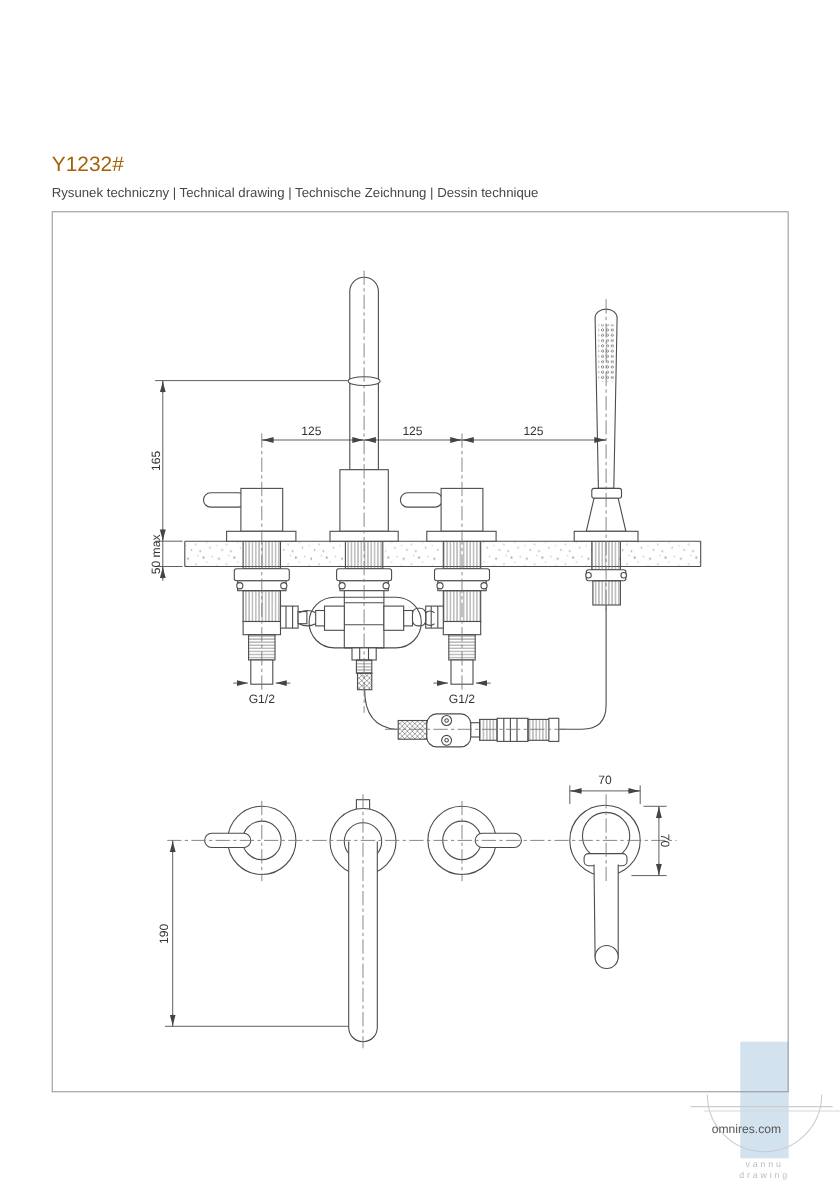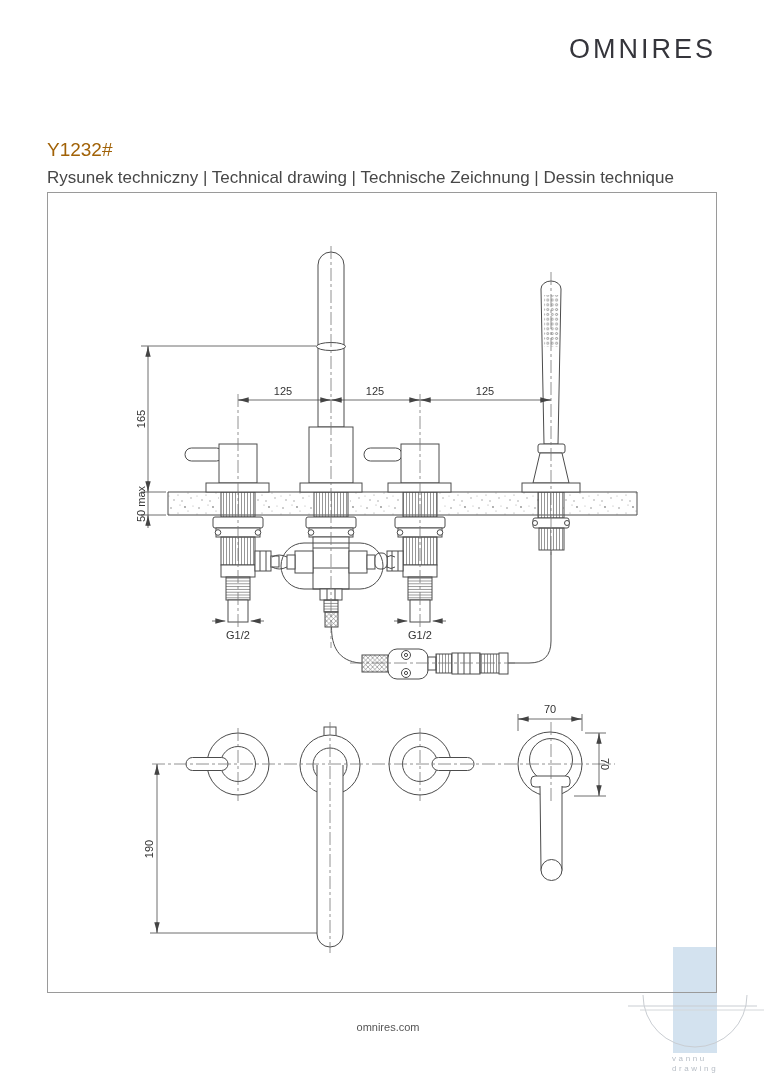--- a/index.html
+++ b/index.html
@@ -1,50 +1,49 @@
 <!DOCTYPE html>
 <html><head>
 <meta charset="utf-8">
 <style>
   html,body{margin:0;padding:0;background:#fff;}
   .page{position:relative;width:764px;height:1080px;background:#ffffff;overflow:hidden;
         font-family:"Liberation Sans",sans-serif;}
   .logo{position:absolute;top:34px;right:48px;font-size:27px;letter-spacing:3px;
         color:#35353b;font-weight:400;}
   .pcode{position:absolute;left:47px;top:139px;font-size:19px;color:#a16207;}
-  .subtitle{position:absolute;left:47px;top:168px;font-size:17px;color:#474747;}
+  .subtitle{position:absolute;left:47px;top:168px;font-size:12px;color:#474747;}
   .frame{position:absolute;left:47px;top:192px;width:668px;height:799px;
          border:1px solid #9a9a9a;background:transparent;}
-  .footer{position:absolute;top:1021px;left:54px;width:668px;text-align:center;
+  .footer{position:absolute;top:1021px;left:42px;width:668px;text-align:right;
           font-size:11px;color:#555;}
   .wm-panel{position:absolute;left:673px;top:947px;width:44px;height:106px;
             background:#cfdfee;opacity:.92;}
   .wm-text{position:absolute;left:672px;top:1054px;font-size:8px;letter-spacing:2.6px;
-           color:#b7bec6;line-height:10px;}
+           color:#b7bec6;line-height:10px;text-align:center;}
   .wm-text div{white-space:nowrap;}
   svg.draw{position:absolute;left:0;top:0;}
   svg.wm-overlay{position:absolute;left:0;top:0;pointer-events:none;}
   
   .ln{fill:none;stroke:#4c4c4c;stroke-width:1;}
   .lnf{fill:#ffffff;stroke:#4c4c4c;stroke-width:1;}
   .thr{fill:url(#vh);stroke:#4c4c4c;stroke-width:1;}
   .thrh{fill:url(#hh);stroke:#4c4c4c;stroke-width:1;}
   .brd{fill:url(#braid);stroke:#4c4c4c;stroke-width:1;}
   .cl{fill:none;stroke:#777;stroke-width:.8;stroke-dasharray:13 3 3 3;}
   .dim{fill:none;stroke:#4a4a4a;stroke-width:.8;}
   .dt{font-family:"Liberation Sans",sans-serif;font-size:11px;fill:#333;}
 </style>
 </head>
 <body>
 
 <div class="page">
 
   <div class="wm-panel"></div>
 
-  <div class="logo">OMNIRES</div>
   <div class="pcode">Y1232#</div>
   <div class="subtitle">Rysunek techniczny | Technical drawing | Technische Zeichnung | Dessin technique</div>
 
   <div class="frame"></div>
 
   <svg class="draw" width="764" height="1080" viewBox="0 0 764 1080">
     <defs>
       <marker id="arr" orient="auto" markerUnits="userSpaceOnUse" markerWidth="12" markerHeight="8" refX="10" refY="4">
         <path d="M10,4 L0,1.3 L0,6.7 Z" fill="#444"></path>
       </marker>

